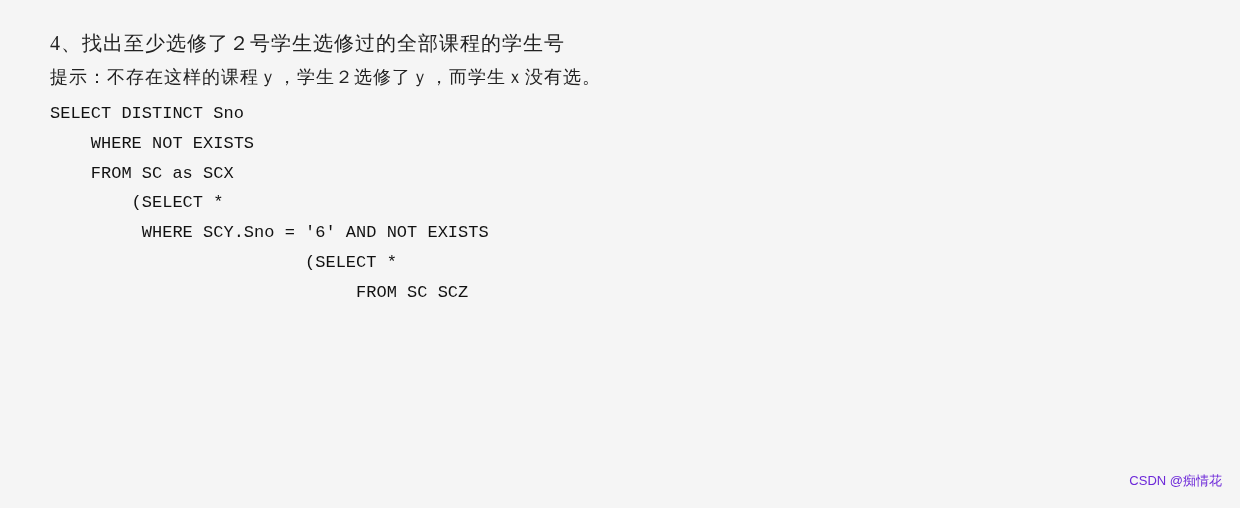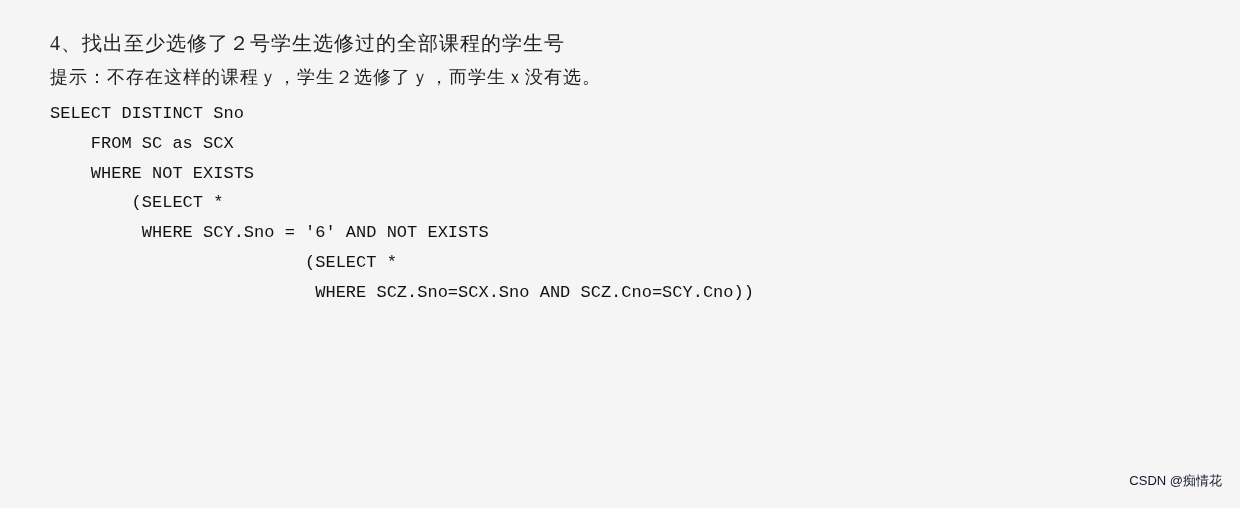--- a/index.html
+++ b/index.html
@@ -52,36 +52,36 @@
       white-space: pre;
       display: block;
       font-family: Liberation Mono, monospace;
     }
 
     .watermark {
       position: absolute;
       bottom: 14px;
       right: 18px;
       font-size: 13px;
-      color: #0f172a;
+      color: #6d28d9;
       font-family: Arial, sans-serif;
     }
   </style>
 </head>
 <body>
 
 <div class="container">
 
   <div class="title-line">4、找出至少选修了２号学生选修过的全部课程的学生号</div>
   <div class="hint-line">提示：不存在这样的课程ｙ，学生２选修了ｙ，而学生ｘ没有选。</div>
 
   <div class="code-block">
     <span class="code-line">SELECT DISTINCT Sno</span>
+    <span class="code-line">    WHERE NOT EXISTS</span>
     <span class="code-line">    FROM SC as SCX</span>
-    <span class="code-line">    WHERE NOT EXISTS</span>
     <span class="code-line">        (SELECT *</span>
     <span class="code-line">         WHERE SCY.Sno = '6' AND NOT EXISTS</span>
     <span class="code-line">                         (SELECT *</span>
-    <span class="code-line">                          WHERE SCZ.Sno=SCX.Sno AND SCZ.Cno=SCY.Cno))</span>
+    <span class="code-line">                              FROM SC SCZ</span>
   </div>
 
   <div class="watermark">CSDN @痴情花</div>
 </div>
 
 </body></html>

